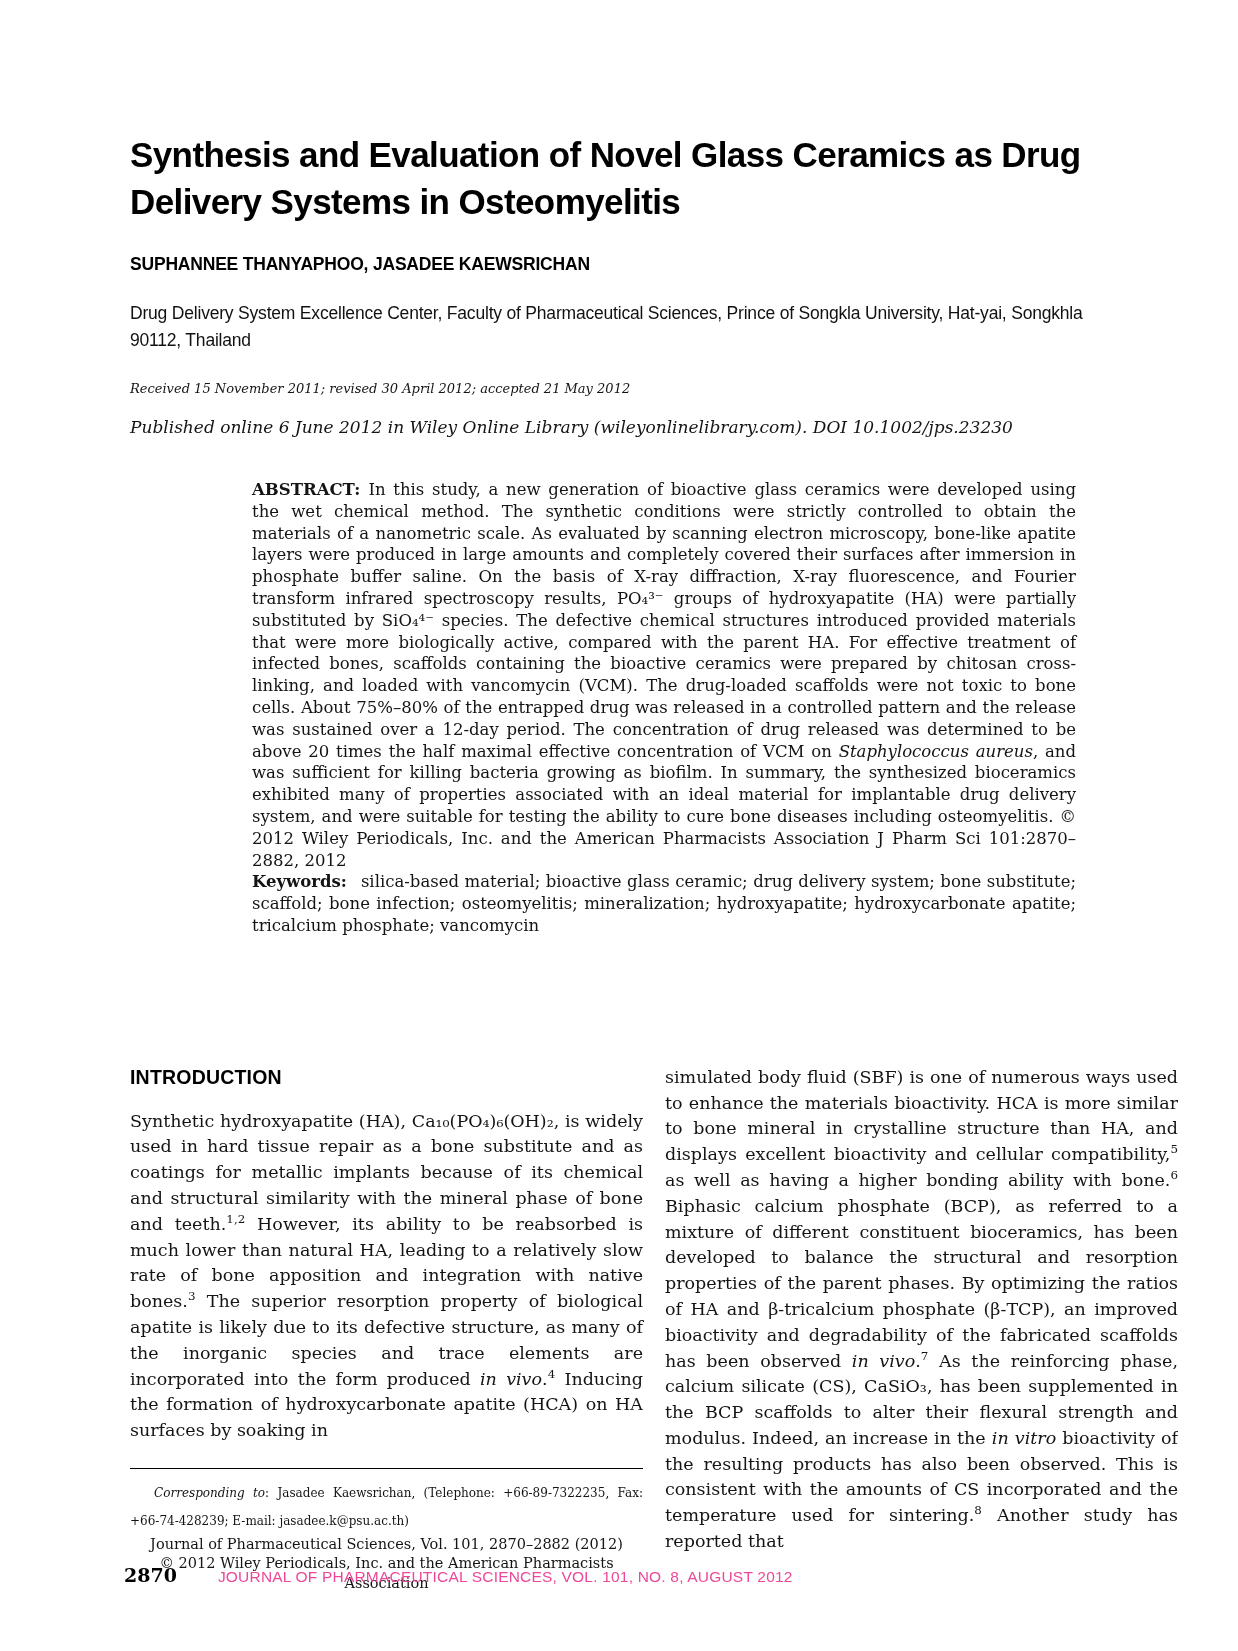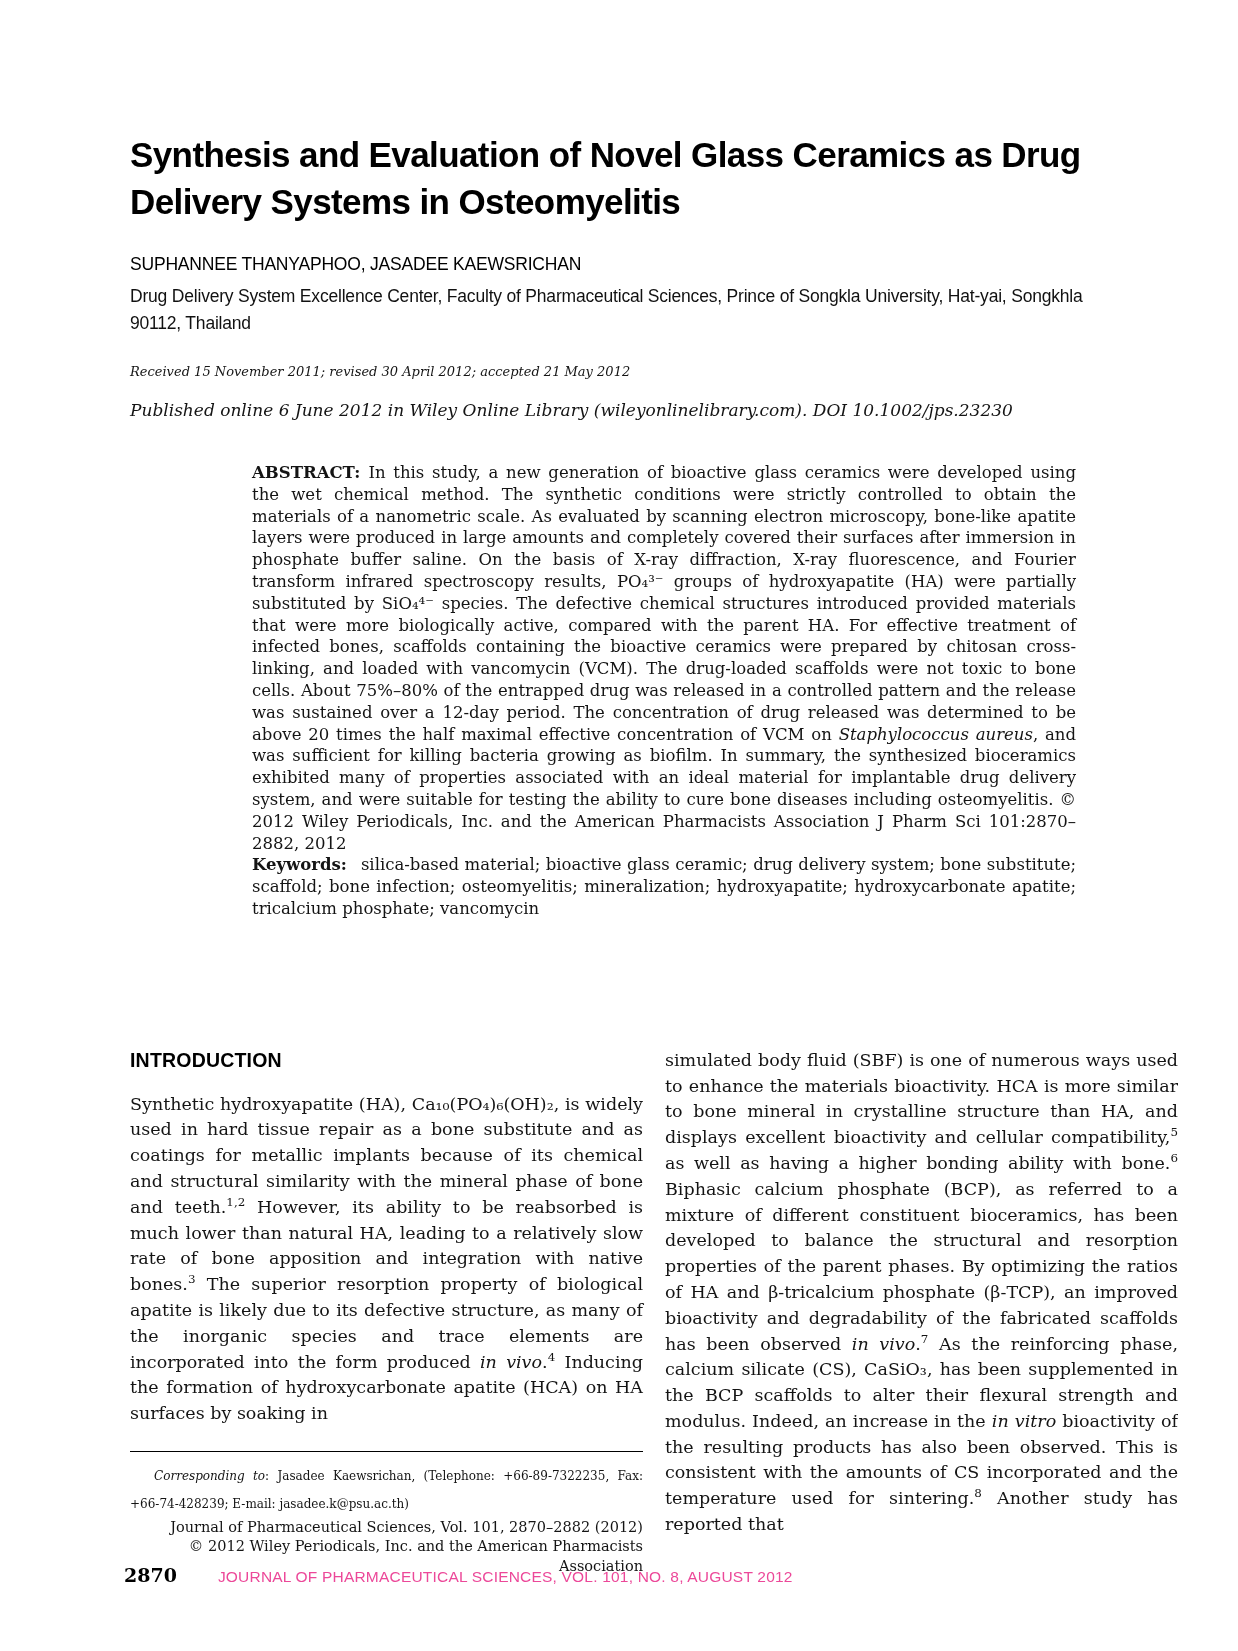--- a/index.html
+++ b/index.html
@@ -18,27 +18,27 @@
     margin:0;padding-top:131px;
     font-family:"Liberation Sans", sans-serif;
     font-weight:700;
     font-size:35px;line-height:47px;
     letter-spacing:-0.6px;
     color:#000;
   }
   .authors{
     margin-top:29px;
     font-family:"Liberation Sans", sans-serif;
-    font-weight:400;
+    font-weight:700;
     font-size:17.5px;
     letter-spacing:-0.2px;
     color:#000;
   }
   .affiliation{
-    margin-top:8px;
+    margin-top:25px;
     font-family:"Liberation Sans", sans-serif;
     font-weight:400;
     font-size:17.5px;line-height:27px;
     letter-spacing:-0.2px;
     max-width:965px;
     color:#111;
   }
   .history-line{margin-top:27px;font-style:italic;font-size:13px;}
   .published-line{margin-top:21px;font-style:italic;font-size:17px;}
 
@@ -79,21 +79,21 @@
   .footnote-block{margin-top:24px;}
   .footnote-rule{border-top:1.6px solid #000;width:100%;margin-bottom:10px;}
   .corresponding{
     font-size:12px;line-height:28px;
     text-indent:24px;
     text-align:justify;
   }
   .journal-info{
     margin-top:10px;
     font-size:14.5px;line-height:19.5px;
-    text-align:right;
+    text-align:center;
   }
 
   .footer{
     position:absolute;
     left:64px;top:1564px;
     display:flex;align-items:baseline;
   }
   .page-number{
     font-family:"DejaVu Serif", serif;
     font-weight:700;font-size:19px;color:#000;

